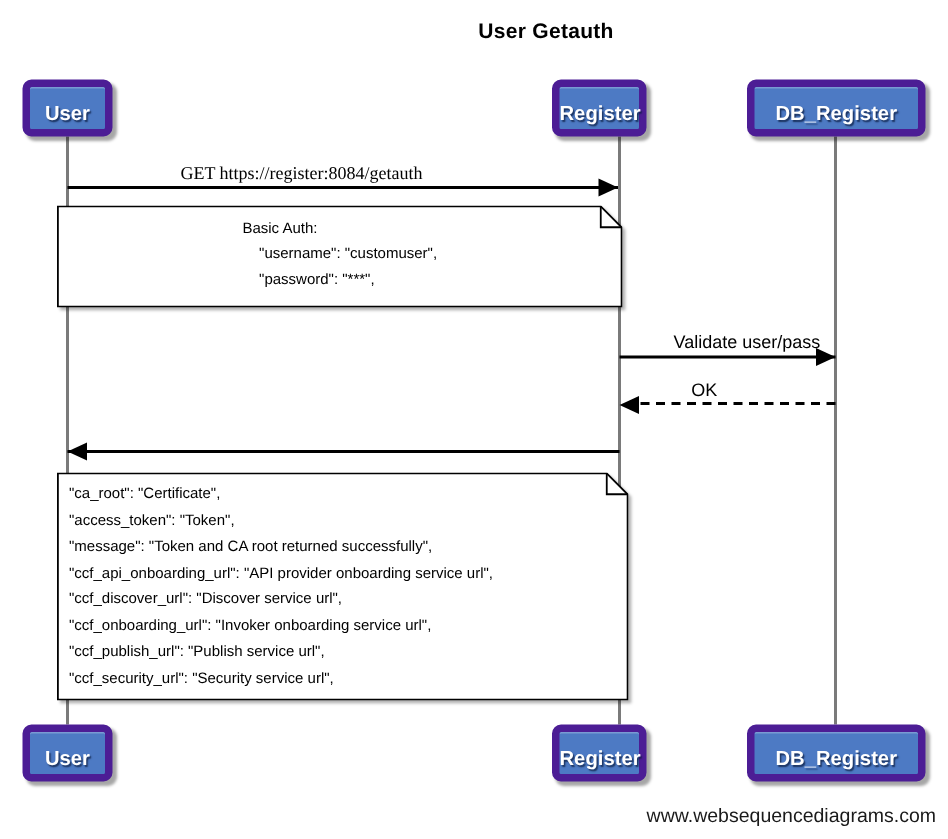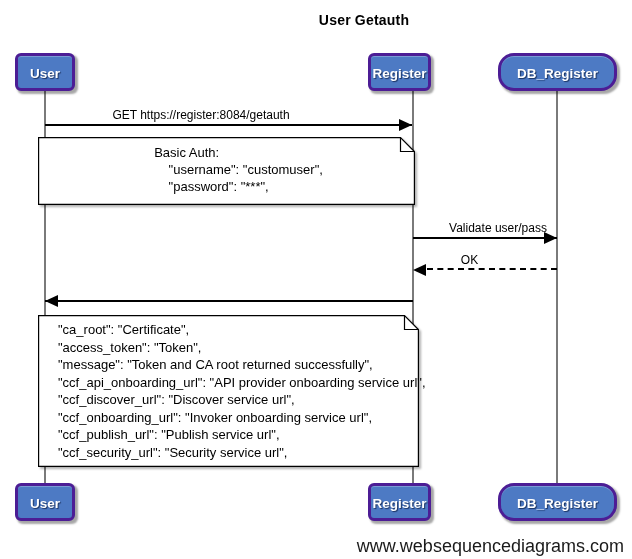--- a/index.html
+++ b/index.html
@@ -9,62 +9,62 @@
   }
   .title {
     position:absolute; left:0; top:12px; width:632px; text-align:center;
     font-size:14px; font-weight:bold; letter-spacing:0.2px;margin-left:48px;
   }
   .lifeline { position:absolute; width:2px; top:91px; height:392px; background:#7a7a7a; }
   .ll-user { left:44px; } .ll-register { left:412px; } .ll-db { left:556px; }
 
   .actor {
     position:absolute; height:38px; box-sizing:border-box;
-    background:#4d7ac4; border:3px solid #4c1d95; border-radius:6px;
+    background:#4d7ac4; border:5px solid #4c1d95; border-radius:6px;
     color:#fff; font-weight:bold; font-size:13.5px; text-align:center; line-height:36px;
     text-shadow:1px 1px 1px rgba(10,25,60,0.75);
     box-shadow:2.5px 2.5px 2px rgba(0,0,0,0.35), inset 0 1px 0 rgba(255,255,255,0.25);
   }
   .row-top { top:53px; } .row-bottom { top:483px; }
   .a-user { left:15px; width:60px; }
   .a-register { left:368px; width:63px; }
-  .a-db { left:498px; width:119px;border-radius:16px; }
+  .a-db { left:498px; width:119px; }
 
   .msg-label { position:absolute; font-size:12px; text-align:center; height:15px; white-space:nowrap; }
   .msg-line { position:absolute; height:2px; background:#000; }
   .msg-line-dashed { position:absolute; height:0; border-top:2px dashed #000; }
   .head { position:absolute; width:0; height:0; border-top:6px solid transparent; border-bottom:6px solid transparent; }
   .head-right { border-left:13px solid #000; }
   .head-left  { border-right:13px solid #000; }
 
   .note { position:absolute; }
   .note svg { position:absolute; left:0; top:0; filter:drop-shadow(2px 2px 1px rgba(0,0,0,0.3)); }
-  .note-text { position:absolute; left:12px; top:0; width:100%; box-sizing:border-box; font-size:13px; }
+  .note-text { position:absolute; left:0; top:0; width:100%; box-sizing:border-box; font-size:10px; }
   .note1-text { padding-top:7px; text-align:center; }
   .note1-text .block { display:inline-block; text-align:left; }
   .note-line { white-space:pre; line-height:17px; }
   .note2-text { padding:6px 4px 0 8px; text-align:left; }
   .note2-text .note-line { line-height:17.5px; }
 
   .footer {
-    position:absolute; right:8px; top:536px; font-size:18px; color:#1a1a1a;
+    position:absolute; right:8px; top:536px; font-size:13px; color:#1a1a1a;
   }
 </style>
 </head>
 <body>
 
 <div class="canvas">
 
   <div class="title">User Getauth</div>
 
   <div class="lifeline ll-user"></div>
   <div class="lifeline ll-register"></div>
   <div class="lifeline ll-db"></div>
 
-  <div class="msg-label" style="left:45px; top:108px; width:312px;">GET https://register:8084/getauth</div>
+  <div class="msg-label" style="left:45px; top:108px; width:312px;font-family:Liberation Serif, serif;">GET https://register:8084/getauth</div>
   <div class="msg-line" style="left:45px; top:124px; width:367px;"></div>
   <div class="head head-right" style="left:399px; top:119px;"></div>
 
   <div class="msg-label" style="left:413px; top:221px; width:170px;">Validate user/pass</div>
   <div class="msg-line" style="left:413px; top:237px; width:144px;"></div>
   <div class="head head-right" style="left:544px; top:232px;"></div>
 
   <div class="msg-label" style="left:413px; top:253px; width:113px;">OK</div>
   <div class="msg-line-dashed" style="left:427px; top:268px; width:130px;"></div>
   <div class="head head-left" style="left:413px; top:264px;"></div>

